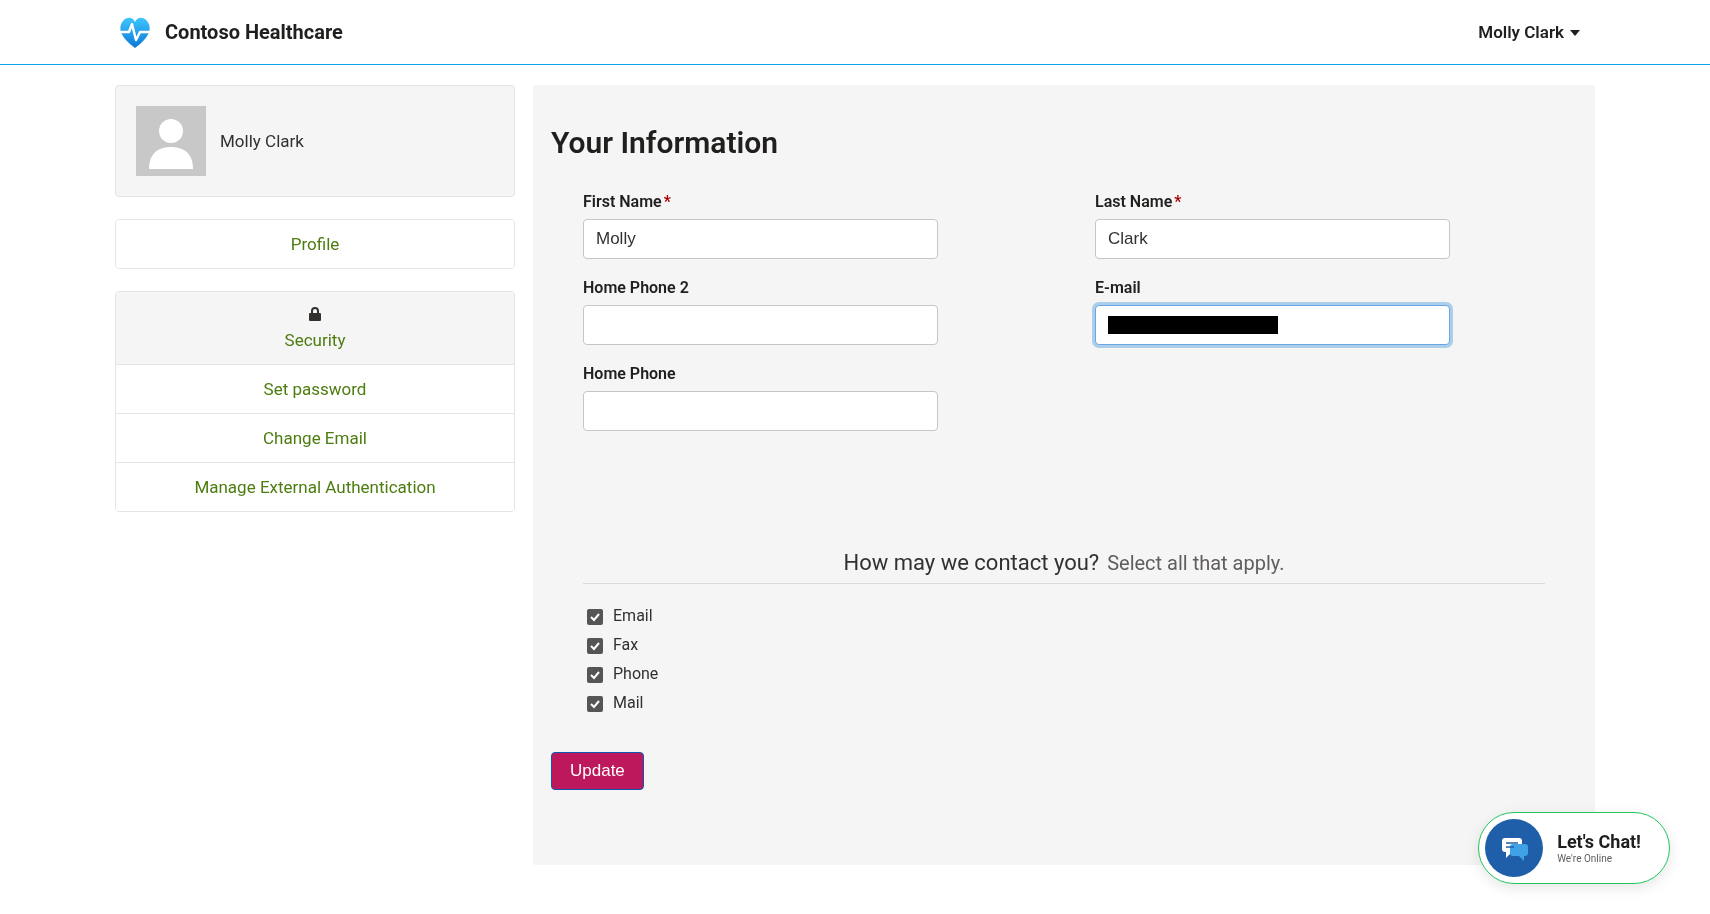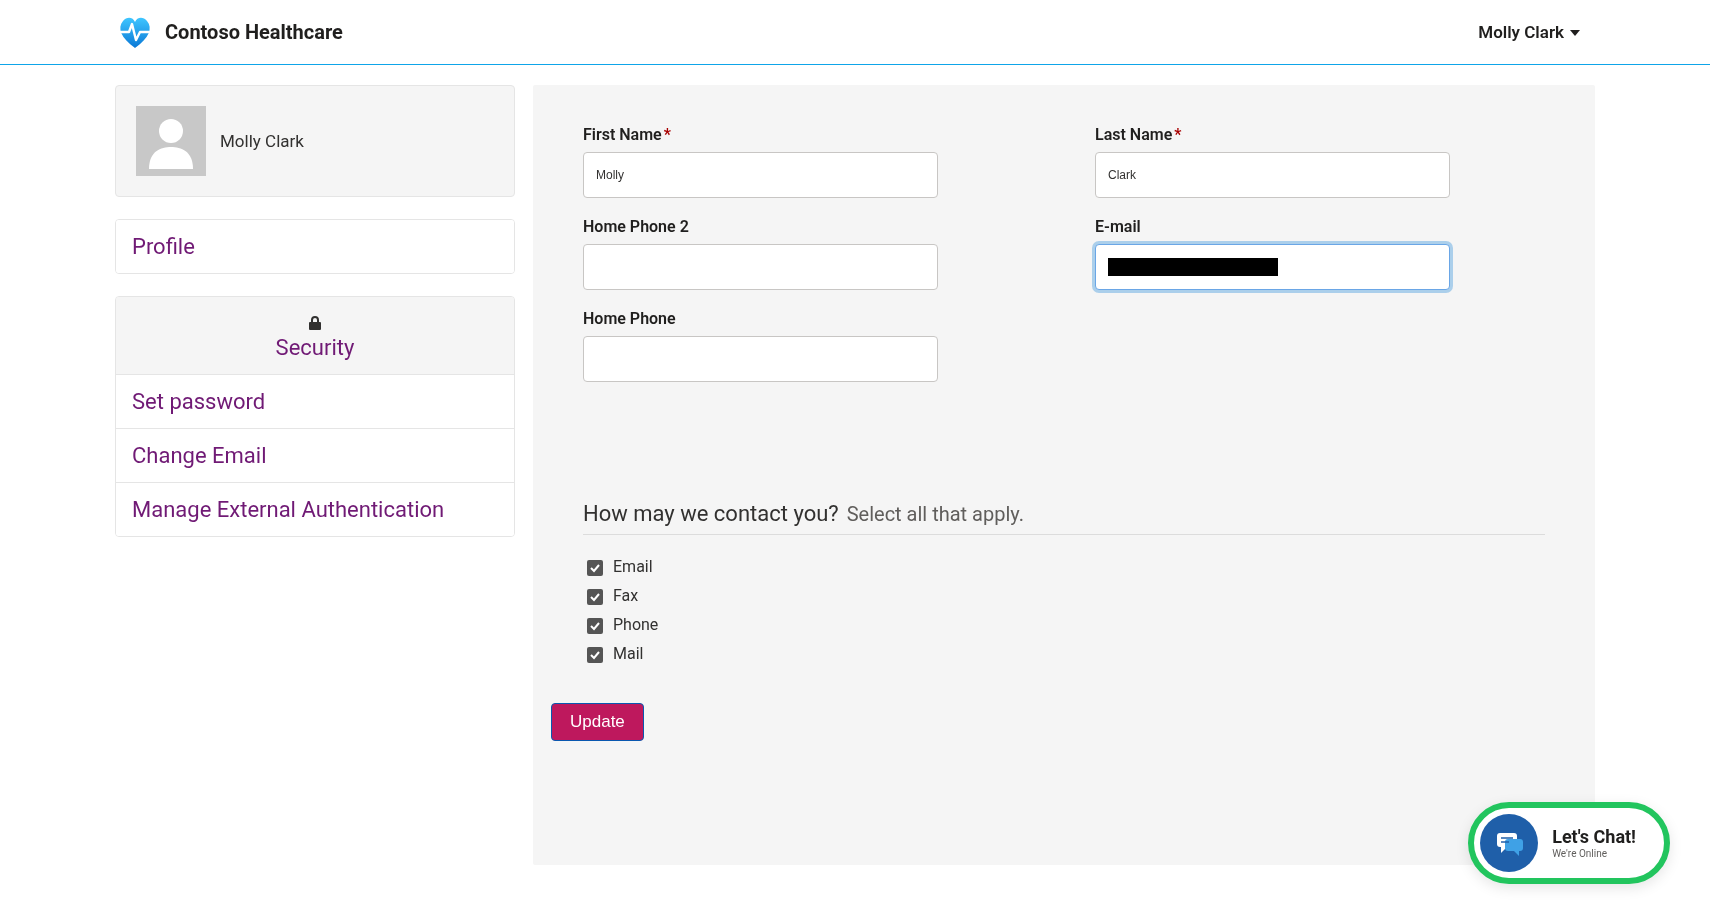--- a/index.html
+++ b/index.html
@@ -89,25 +89,26 @@
 
   
   .nav-list {
     border: 1px solid #e5e5e5;
     border-radius: 4px;
     margin-bottom: 22px;
     overflow: hidden;
   }
   .nav-item, .nav-header {
     padding: 14px 16px;
-    font-size: 22px;
-    color: #701a75;
+    font-size: 17px;
+    color: #4d7c0f;
     background: #fff;
     border-top: 1px solid #e5e5e5;
     cursor: pointer;
+    text-align: center;
   }
   .nav-list > :first-child { border-top: none; }
   .nav-header {
     background: #f5f5f5;
     display: flex;
     align-items: center;
     gap: 8px;
     cursor: default;
     flex-direction: column;
   }
@@ -132,22 +133,22 @@
     font-weight: 600;
     font-size: 16px;
     margin-bottom: 8px;
     color: #201f1e;
   }
   .req { color: #a80000; margin-left: 2px; }
   .text-input {
     width: 100%;
     max-width: 355px;
     height: 40px;
-    padding: 22px 12px;
-    font-size: 12px;
+    padding: 16px 12px;
+    font-size: 17px;
     color: #323130;
     background: #fff;
     border: 1px solid #c8c6c4;
     border-radius: 4px;
   }
   .text-input.focused {
     border-color: #6aa6e6;
     box-shadow: 0 0 0 3px rgba(0,120,212,0.3);
   }
   .redacted {
@@ -155,20 +156,21 @@
     background:#000;
     height:18px;
     width:170px;
     vertical-align:middle;
   }
 
   .section-divider {
     margin: 100px 32px 0 32px;
     border-bottom: 1px solid #dcdcdc;
     padding-bottom: 8px;
+    text-align: center;
   }
   .section-q {
     font-size: 22px;
     color: #323130;
     font-weight: 400;
   }
   .section-sub {
     font-size: 20px;
     color: #605e5c;
     font-weight: 400;
@@ -205,21 +207,21 @@
   }
 
   
   .chat-widget {
     position: fixed;
     right: 40px;
     bottom: 30px;
     display: flex;
     align-items: center;
     background: #fff;
-    border: 6px solid #22c55e;
+    border: 1px solid #22c55e;
     border-radius: 999px;
     padding: 6px 28px 6px 6px;
     box-shadow: 0 4px 14px rgba(0,0,0,0.10);
     cursor: pointer;
     gap: 14px;
   }
   .chat-bubble-icon {
     width: 58px; height: 58px;
     border-radius: 50%;
     background: #1f5fa9;
@@ -289,20 +291,21 @@
       <div class="nav-item">
         <span>Change Email</span>
       </div>
       <div class="nav-item">
         <span>Manage External Authentication</span>
       </div>
     </div>
   </div>
 
   <div class="main">
+    <h1 class="page-title">Your Information</h1>
 
     <div class="form-row">
       <div class="form-col">
         <div class="form-group">
           <label class="form-label">
             <span>First Name</span><span class="req">*</span>
           </label>
           <input type="text" class="text-input" value="Molly" style="">
         </div>
         <div class="form-group">

